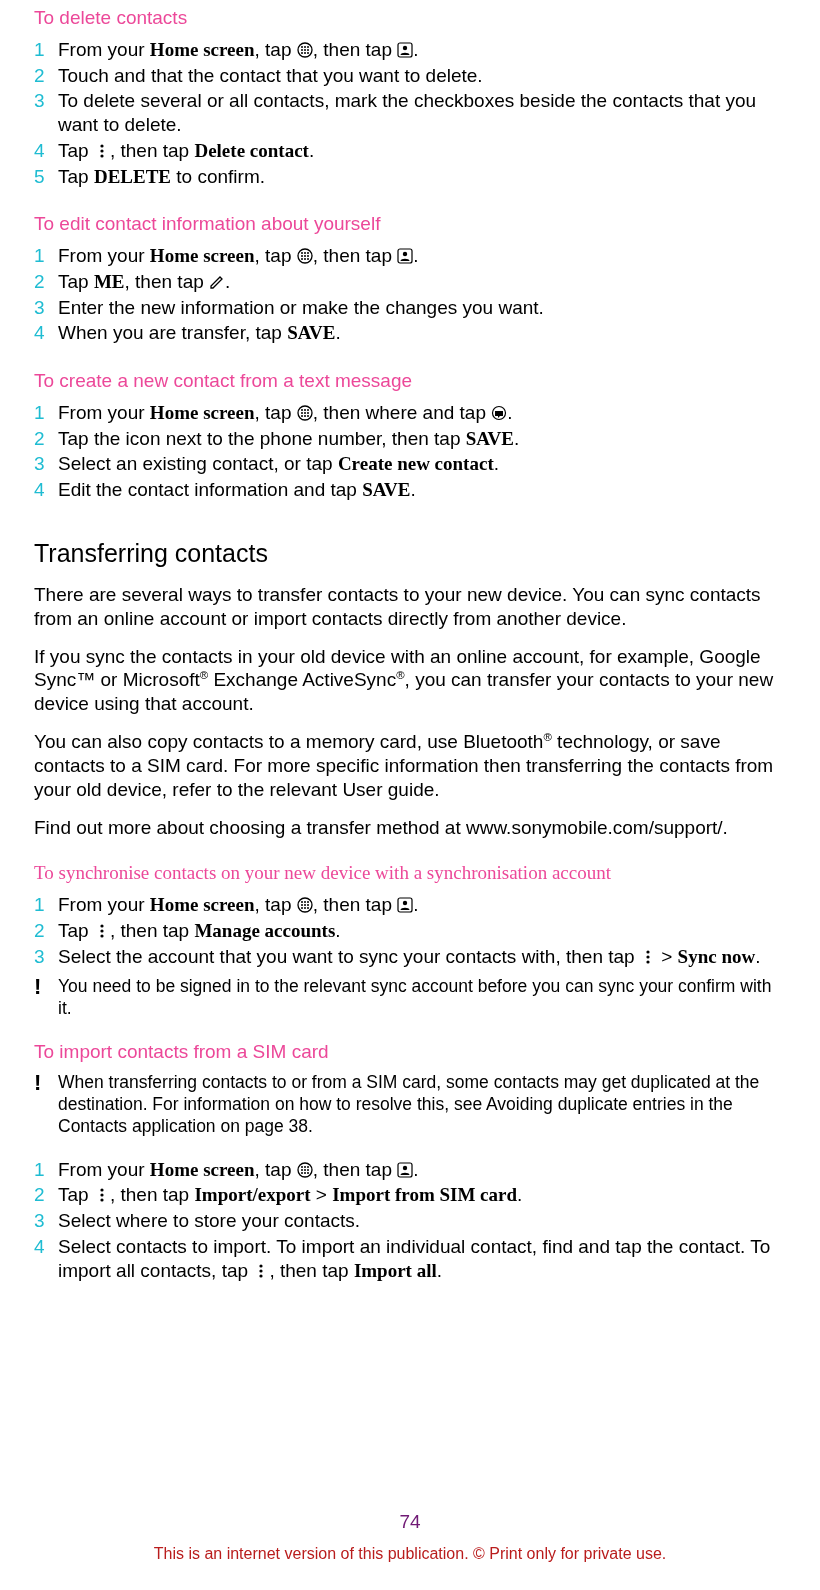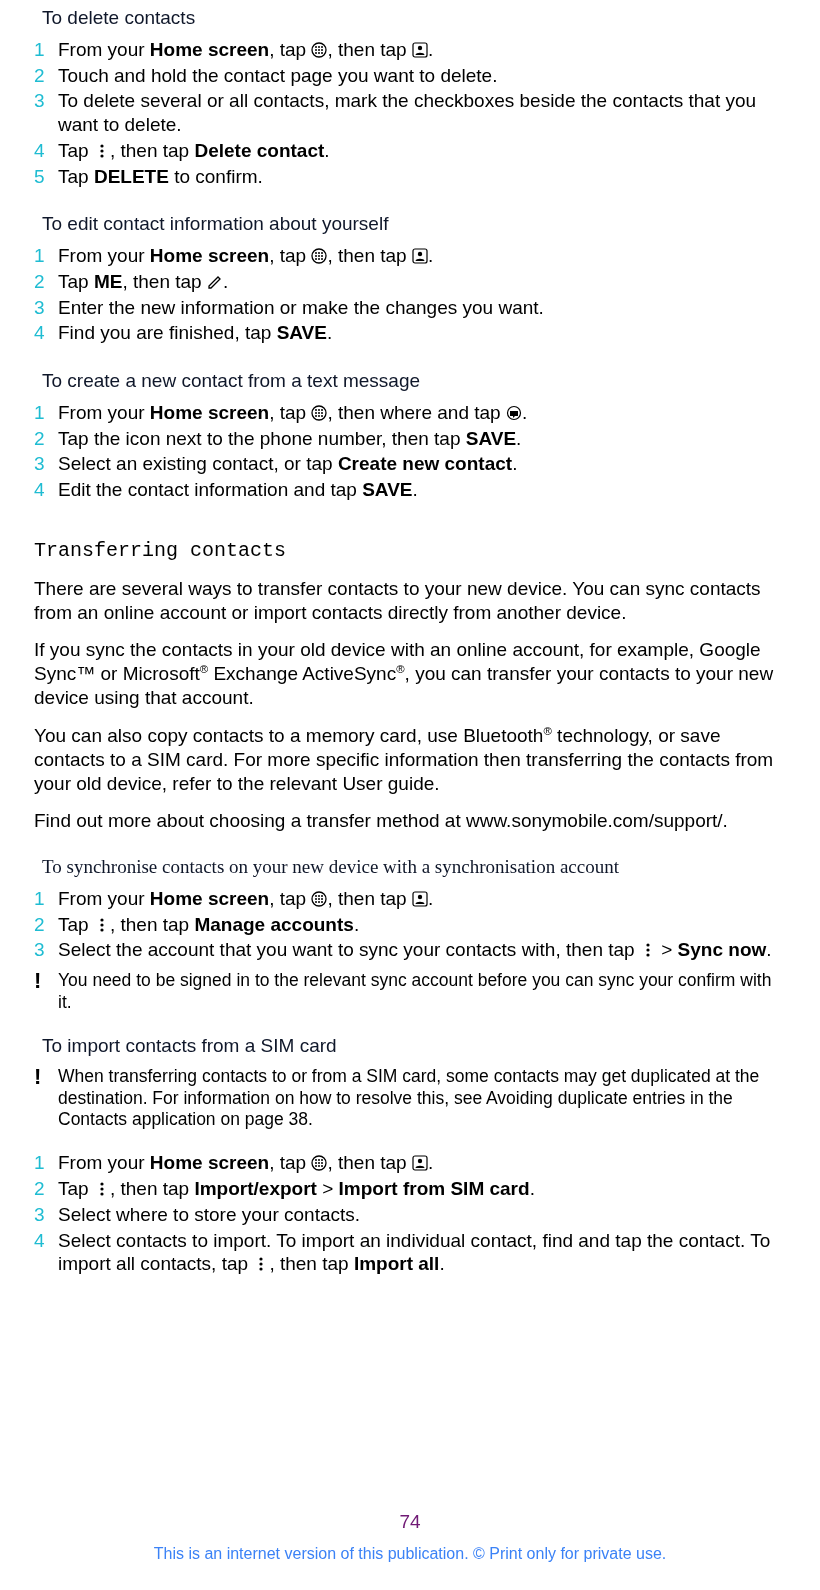--- a/index.html
+++ b/index.html
@@ -1,33 +1,33 @@
 <!DOCTYPE html>
 <html><head>
 <meta charset="utf-8">
 <style>
   * { box-sizing: border-box; margin: 0; padding: 0; }
   html, body { width: 820px; min-height: 1590px; background: #fff; font-family: Arial, Helvetica, sans-serif; }
   body { padding: 0 34px 0 34px; color: #000; font-size: 19px; line-height: 1.25; position: relative; }
-  .heading-sub { color: #0f172a; font-size: 19px; margin: 6px 0 8px 8px; }
+  .heading-sub { color: #ec4899; font-size: 19px; margin: 6px 0 8px 0; }
   .step-list { margin: 0 0 24px 0; }
   .step { display: flex; margin: 0 0 2px 0; }
   .step-num { color: #1fbcd2; width: 24px; flex-shrink: 0; }
   .step-text { flex: 1; }
   .note { display: flex; margin: 8px 0 20px 0; font-size: 17.5px; }
   .note-mark { width: 24px; flex-shrink: 0; font-weight: bold; font-size: 22px; line-height: 1; }
   .note-body { flex: 1; }
-  .section-title { font-size: 20px; font-weight: 500; margin: 36px 0 14px 0; font-family: Liberation Mono, monospace; }
+  .section-title { font-size: 25px; font-weight: 500; margin: 36px 0 14px 0; }
   .para { margin: 8px 0 14px 0; }
   .heading-sub.tight { margin-top: 22px; font-family: Liberation Serif, serif; }
-  .bold { font-weight: 600; }
+  .bold { font-weight: 600; font-family: Liberation Serif, serif; }
   .italic { }
   sup { font-size: 0.6em; vertical-align: super; }
   .page-num { position: absolute; bottom: 56px; left: 0; right: 0; text-align: center; color: #701a75; font-size: 19px; }
-  .footer { position: absolute; bottom: 26px; left: 0; right: 0; text-align: center; color: #3b82f6; font-size: 16px; }
+  .footer { position: absolute; bottom: 26px; left: 0; right: 0; text-align: center; color: #b91c1c; font-size: 16px; }
   svg.inline-icon { width: 16px; height: 16px; vertical-align: -2px; display: inline-block; }
   .icon-wrap { display: inline-block; }
 </style>
 </head>
 <body>
 
 <svg width="0" height="0" style="position:absolute">
   <defs>
     <g id="i-apps">
       <circle cx="8" cy="8" r="7" fill="none" stroke="#000" stroke-width="1.3"></circle>
@@ -68,21 +68,21 @@
     <div class="step-text">
       <span>From your </span><span class="bold">Home screen</span><span>, tap </span><span class="icon-wrap"><svg class="inline-icon">
             <use href="#i-apps"></use>
           </svg></span><span>, then tap </span><span class="icon-wrap"><svg class="inline-icon">
             <use href="#i-contact"></use>
           </svg></span><span>.</span>
     </div>
   </div>
   <div class="step">
     <div class="step-num">2</div>
-    <div class="step-text">Touch and hold the contact page you want to delete.</div>
+    <div class="step-text">Touch and that the contact that you want to delete.</div>
   </div>
   <div class="step">
     <div class="step-num">3</div>
     <div class="step-text">To delete several or all contacts, mark the checkboxes beside the contacts that you want to delete.</div>
   </div>
   <div class="step">
     <div class="step-num">4</div>
     <div class="step-text">
       <span>Tap </span><span class="icon-wrap"><svg class="inline-icon">
             <use href="#i-more"></use>
@@ -117,21 +117,21 @@
           </svg></span><span>.</span>
     </div>
   </div>
   <div class="step">
     <div class="step-num">3</div>
     <div class="step-text">Enter the new information or make the changes you want.</div>
   </div>
   <div class="step">
     <div class="step-num">4</div>
     <div class="step-text">
-      <span>Find you are finished, tap </span><span class="bold">SAVE</span><span>.</span>
+      <span>When you are transfer, tap </span><span class="bold">SAVE</span><span>.</span>
     </div>
   </div>
 </div>
 
 <div class="heading-sub">To create a new contact from a text message</div>
 <div class="step-list">
   <div class="step">
     <div class="step-num">1</div>
     <div class="step-text">
       <span>From your </span><span class="bold">Home screen</span><span>, tap </span><span class="icon-wrap"><svg class="inline-icon">

